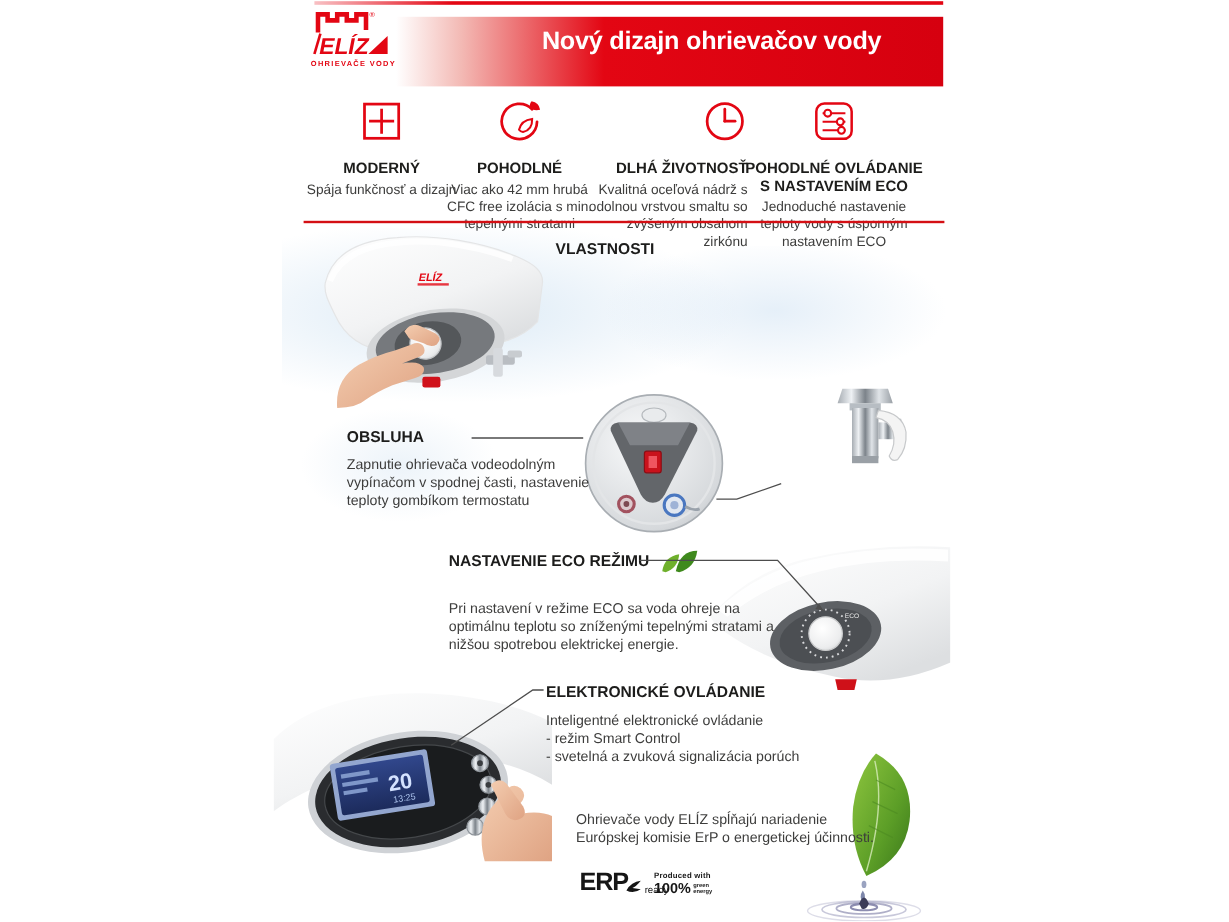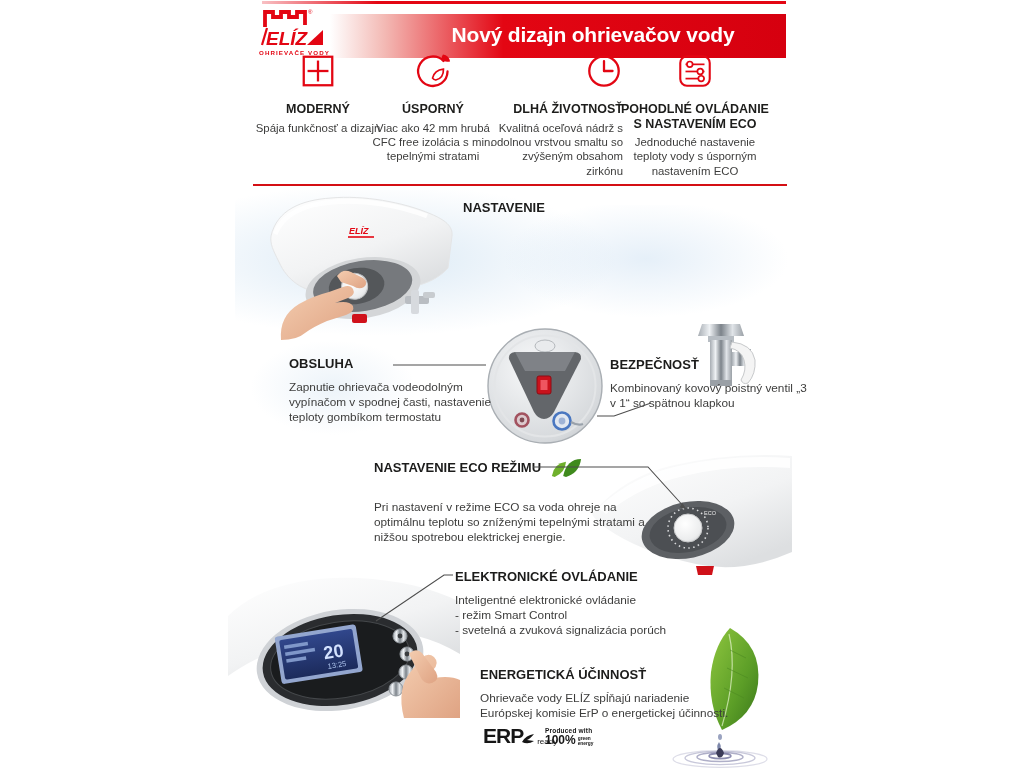--- a/index.html
+++ b/index.html
@@ -3,28 +3,28 @@
 <meta charset="utf-8">
 <style>
   html,body{margin:0;padding:0;background:#ffffff;}
   .page{position:relative;width:1024px;height:768px;background:#ffffff;overflow:hidden;
         font-family:"Liberation Sans", sans-serif;color:#1d1d1b;}
   .abs{position:absolute;}
 
   
   .topline{left:262px;top:1px;width:524px;height:3px;
            background:linear-gradient(to right, rgba(227,6,19,.25), #e30613 22%);}
-  .banner{left:330px;top:14px;width:456px;height:44px;line-height:41px;text-align:center;
+  .banner{left:330px;top:14px;width:456px;height:58px;line-height:41px;text-align:center;
           padding-left:70px;box-sizing:border-box;
           background:linear-gradient(to right,#ffffff 0%, #f3b9b4 12%, #e30613 38%, #d6000f 100%);
           color:#ffffff;font-size:21px;font-weight:bold;letter-spacing:-.2px;}
   .logo{left:250px;top:4px;width:86px;height:54px;}
 
   
-  .feature{position:absolute;top:52px;text-align:center;}
+  .feature{position:absolute;top:82px;text-align:center;}
   .f1{left:243px;width:150px;} .f2{left:370px;width:126px;}
   .f3{left:487px;width:136px;text-align:right;} .f4{left:620px;width:150px;}
   .f-ttl{font-size:12.5px;font-weight:bold;color:#1d1d1b;margin-top:8px;line-height:14.5px;}
   .f-txt{font-size:11.4px;color:#3d3d3c;line-height:14.4px;margin-top:4px;}
   .divider{left:253px;top:184px;width:534px;height:2px;background:#d40f14;}
 
   
   .wtex{pointer-events:none;}
   .wtex1{left:235px;top:190px;width:570px;height:155px;
          background:radial-gradient(60% 70% at 25% 45%, rgba(176,208,234,.45), rgba(176,208,234,0) 70%);}
@@ -118,21 +118,21 @@
     <div class="f-ttl">MODERNÝ</div>
     <div class="f-txt">Spája funkčnosť a dizajn</div>
   </div>
 
   <div class="feature f2">
     <svg width="38" height="38" viewBox="0 0 40 40">
       <path d="M31,9.5 A15.5,15.5 0 1 0 35.3,20.5" fill="none" stroke="#e30613" stroke-width="2.4" stroke-linecap="round"></path>
       <path d="M30.5,2.5 q6.5,1 7.5,7.5 q-6.5,1.2 -8.6,-2.2 q-1.2,-2.4 1.1,-5.3 Z" fill="#e30613"></path>
       <path d="M19.5,27.5 q2,-8.5 11.5,-9.5 q0.3,9.5 -8,11.5 q-2.4,-0.4 -3.5,-2 Z" fill="none" stroke="#e30613" stroke-width="1.8"></path>
     </svg>
-    <div class="f-ttl">ÚSPORNÝ</div>
+    <div class="f-ttl">POHODLNÉ</div>
     <div class="f-txt">Viac ako 42 mm hrubá CFC free izolácia s min. tepelnými stratami</div>
   </div>
 
   <div class="feature f3">
     <svg width="38" height="38" viewBox="0 0 40 40">
       <circle cx="20" cy="20" r="15.5" fill="none" stroke="#e30613" stroke-width="2.4"></circle>
       <line x1="20" y1="20" x2="20" y2="9.5" stroke="#e30613" stroke-width="2.4" stroke-linecap="round"></line>
       <line x1="20" y1="20" x2="29" y2="20" stroke="#e30613" stroke-width="2.4" stroke-linecap="round"></line>
     </svg>
     <div class="f-ttl">DLHÁ ŽIVOTNOSŤ</div>
@@ -261,32 +261,28 @@
     <g fill="none">
       <ellipse cx="62" cy="136" rx="11" ry="2.6" stroke="#70709c" stroke-width="1.6" opacity=".8"></ellipse>
       <ellipse cx="62" cy="137" rx="23" ry="4.6" stroke="#7a7aa4" stroke-width="1.5" opacity=".6"></ellipse>
       <ellipse cx="62" cy="138" rx="35" ry="6.6" stroke="#8484ac" stroke-width="1.4" opacity=".45"></ellipse>
       <ellipse cx="62" cy="139" rx="47" ry="8.4" stroke="#9090b4" stroke-width="1.2" opacity=".3"></ellipse>
     </g>
     <path d="M58,133 Q62,123 66,133 Q64,139 60,137 Z" fill="#3c3c58"></path>
   </svg>
 
   <div class="abs" style="left:463px;top:200px;width:300px">
-    <div class="sec-h">NASTAVENIE</div>
+    <div class="sec-h">VLASTNOSTI</div>
   </div>
 
   <div class="abs" style="left:289px;top:356px;width:202px">
     <div class="sec-h">OBSLUHA</div>
     <div class="sec-t">Zapnutie ohrievača vodeodolným vypínačom v spodnej časti, nastavenie teploty gombíkom termostatu</div>
   </div>
 
-  <div class="abs" style="left:610px;top:357px;width:200px">
-    <div class="sec-h">BEZPEČNOSŤ</div>
-    <div class="sec-t">Kombinovaný kovový poistný ventil „3 v 1“ so spätnou klapkou</div>
-  </div>
 
   <div class="abs" style="left:374px;top:456px;width:280px">
     <div class="sec-h">
       <span>NASTAVENIE ECO REŽIMU</span>
       <svg width="32" height="22" viewBox="0 0 34 23" style="vertical-align:-6px;margin-left:5px">
         <path d="M2,21 Q4,8 17,6 Q16,18 5,22 Z" fill="#6fb02c"></path>
         <path d="M14,21 Q18,3 33,3 Q31,18 17,22 Z" fill="#3f8a1d"></path>
       </svg>
     </div>
     <div class="sec-t" style="margin-top:22px">Pri nastavení v režime ECO sa voda ohreje na optimálnu teplotu so zníženými tepelnými stratami a nižšou spotrebou elektrickej energie.</div>
@@ -295,21 +291,20 @@
   <div class="abs" style="left:455px;top:569px;width:285px">
     <div class="sec-h">ELEKTRONICKÉ OVLÁDANIE</div>
     <div class="sec-t">
       <div>Inteligentné elektronické ovládanie</div>
       <div>- režim Smart Control</div>
       <div>- svetelná a zvuková signalizácia porúch</div>
     </div>
   </div>
 
   <div class="abs" style="left:480px;top:667px;width:262px">
-    <div class="sec-h">ENERGETICKÁ ÚČINNOSŤ</div>
     <div class="sec-t">Ohrievače vody ELÍZ spĺňajú nariadenie Európskej komisie ErP o energetickej účinnosti.</div>
   </div>
 
   <div class="abs erp">
     <span class="erp-main">ERP</span>
     <svg width="14" height="13" viewBox="0 0 14 13" style="margin-left:-2px">
       <path d="M1,9 Q5,2 13,1 Q9,6 6,7 L13,8 Q7,12 1,9 Z" fill="#161616"></path>
     </svg>
     <span class="erp-sub">ready</span>
   </div>

